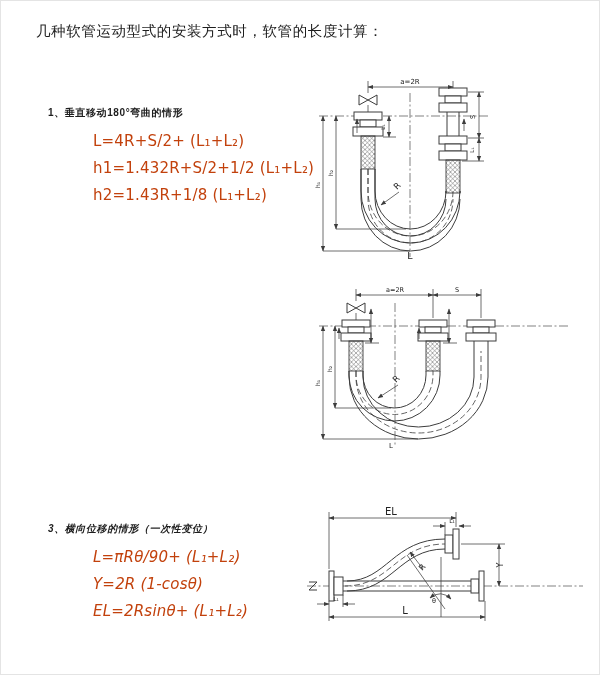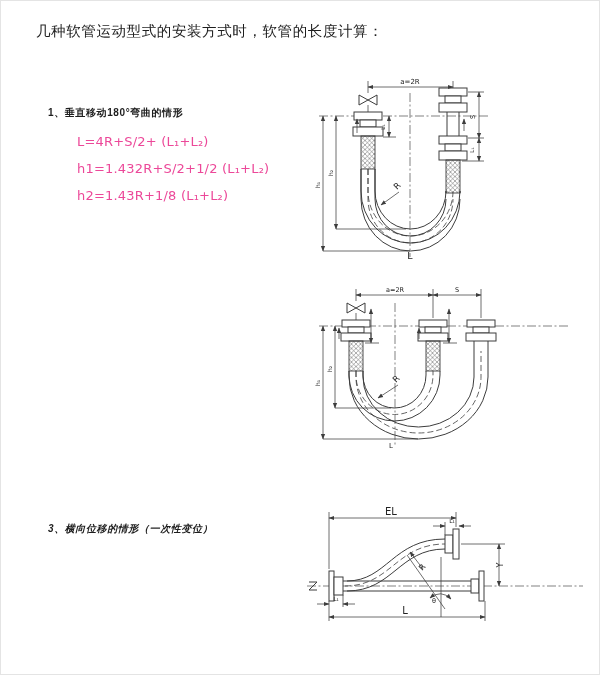--- a/index.html
+++ b/index.html
@@ -9,22 +9,22 @@
     color:#262626; font-family:"Liberation Sans","DejaVu Sans",sans-serif;
   }
   .title {
     position:absolute; left:35px; top:21px;
     font-size:14.5px; font-weight:400; letter-spacing:0.6px; color:#1e1e1e;
   }
   .section { position:absolute; left:47px; }
   .section-heading { font-size:10px; font-weight:600; letter-spacing:0.6px; color:#1e1e1e; }
   .formulas { margin:8px 0 0 29px; }
   .formula {
-    height:27px; line-height:27px; font-size:13px; color:#ec4899;
-    font-family:"DejaVu Sans","Liberation Sans",sans-serif; letter-spacing:0.2px;
+    height:27px; line-height:27px; font-size:15px; color:#c2410c;
+    font-family:"DejaVu Sans","Liberation Sans",sans-serif; letter-spacing:0.2px;margin-left:16px;
   }
   #s1 { top:105px; } #s2 { top:303px; } #s3 { top:521px;font-style:italic; }
   .diag { position:absolute; }
   #d1 { left:310px; top:72px; }
   #d2 { left:310px; top:280px; }
   #d3 { left:298px; top:498px; }
   svg { overflow:visible; }
   .ln   { stroke:#3d3d3d; stroke-width:1;   fill:none; }
   .thin { stroke:#3d3d3d; stroke-width:0.75; fill:none; }
   .cl   { stroke:#4a4a4a; stroke-width:0.7; fill:none; stroke-dasharray:9 2.5 2 2.5; }
@@ -45,20 +45,25 @@
     <div class="formulas">
       <div class="formula">L=4R+S/2+ (L₁+L₂)</div>
       <div class="formula">h1=1.432R+S/2+1/2 (L₁+L₂)</div>
       <div class="formula">h2=1.43R+1/8 (L₁+L₂)</div>
     </div>
   </div>
 
 
   <div class="section" id="s3">
     <div class="section-heading">3、横向位移的情形（一次性变位）</div>
+    <div class="formulas">
+      <div class="formula">L=πRθ/90+ (L₁+L₂)</div>
+      <div class="formula">Y=2R (1-cosθ)</div>
+      <div class="formula">EL=2Rsinθ+ (L₁+L₂)</div>
+    </div>
   </div>
 
   <svg width="0" height="0" style="position:absolute" aria-hidden="true">
     <defs>
       <marker id="ar" viewBox="0 0 10 10" refX="9" refY="5" markerWidth="7.5" markerHeight="7.5" orient="auto-start-reverse">
         <path d="M0,1.2 L10,5 L0,8.8 z" fill="#3d3d3d"></path>
       </marker>
       <pattern id="hatch" width="4.5" height="4.5" patternUnits="userSpaceOnUse">
         <path d="M0,4.5 L4.5,0 M0,0 L4.5,4.5" stroke="#5a5a5a" stroke-width="0.5"></path>
       </pattern>

